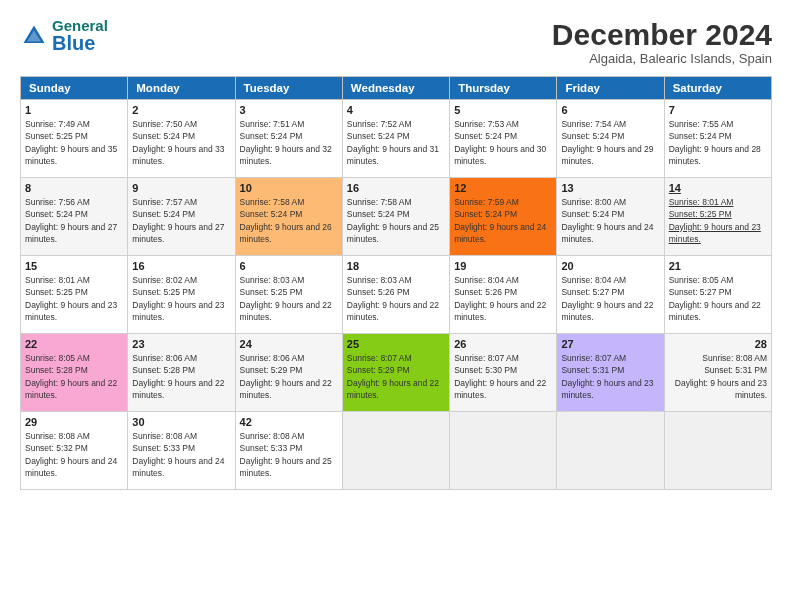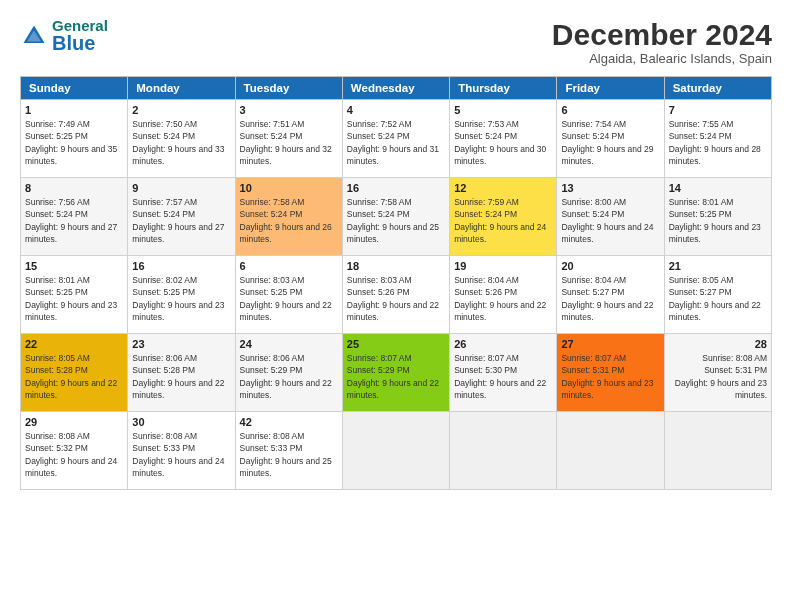--- a/index.html
+++ b/index.html
@@ -173,29 +173,29 @@
             <div class="cell-content"><span>Sunrise: 7:57 AM</span><br><span>Sunset: 5:24 PM</span><br><span>Daylight: 9 hours and 27 minutes.</span></div>
           </td>
           <td style="background: #fdba74;">
             <span class="day-num">10</span>
             <div class="cell-content"><span>Sunrise: 7:58 AM</span><br><span>Sunset: 5:24 PM</span><br><span>Daylight: 9 hours and 26 minutes.</span></div>
           </td>
           <td style="background: rgb(245, 245, 245);">
             <span class="day-num">16</span>
             <div class="cell-content"><span>Sunrise: 7:58 AM</span><br><span>Sunset: 5:24 PM</span><br><span>Daylight: 9 hours and 25 minutes.</span></div>
           </td>
-          <td style="background: #fde047;">
+          <td style="background: #f97316;">
             <span class="day-num">12</span>
             <div class="cell-content"><span>Sunrise: 7:59 AM</span><br><span>Sunset: 5:24 PM</span><br><span>Daylight: 9 hours and 24 minutes.</span></div>
           </td>
           <td style="background: rgb(245, 245, 245);">
             <span class="day-num">13</span>
             <div class="cell-content"><span>Sunrise: 8:00 AM</span><br><span>Sunset: 5:24 PM</span><br><span>Daylight: 9 hours and 24 minutes.</span></div>
           </td>
-          <td style="background: rgb(245, 245, 245);">
+          <td style="background: rgb(245, 245, 245); text-decoration: underline;">
             <span class="day-num">14</span>
             <div class="cell-content"><span>Sunrise: 8:01 AM</span><br><span>Sunset: 5:25 PM</span><br><span>Daylight: 9 hours and 23 minutes.</span></div>
           </td>
         </tr>
         <tr>
           <td>
             <span class="day-num">15</span>
             <div class="cell-content"><span>Sunrise: 8:01 AM</span><br><span>Sunset: 5:25 PM</span><br><span>Daylight: 9 hours and 23 minutes.</span></div>
           </td>
           <td>
@@ -217,41 +217,41 @@
           <td>
             <span class="day-num">20</span>
             <div class="cell-content"><span>Sunrise: 8:04 AM</span><br><span>Sunset: 5:27 PM</span><br><span>Daylight: 9 hours and 22 minutes.</span></div>
           </td>
           <td>
             <span class="day-num">21</span>
             <div class="cell-content"><span>Sunrise: 8:05 AM</span><br><span>Sunset: 5:27 PM</span><br><span>Daylight: 9 hours and 22 minutes.</span></div>
           </td>
         </tr>
         <tr style="background: rgb(245, 245, 245);">
-          <td style="background: #eab308;">
+          <td style="background: #f9a8d4;">
             <span class="day-num">22</span>
             <div class="cell-content"><span>Sunrise: 8:05 AM</span><br><span>Sunset: 5:28 PM</span><br><span>Daylight: 9 hours and 22 minutes.</span></div>
           </td>
           <td style="background: rgb(245, 245, 245);">
             <span class="day-num">23</span>
             <div class="cell-content"><span>Sunrise: 8:06 AM</span><br><span>Sunset: 5:28 PM</span><br><span>Daylight: 9 hours and 22 minutes.</span></div>
           </td>
           <td style="background: rgb(245, 245, 245);">
             <span class="day-num">24</span>
             <div class="cell-content"><span>Sunrise: 8:06 AM</span><br><span>Sunset: 5:29 PM</span><br><span>Daylight: 9 hours and 22 minutes.</span></div>
           </td>
           <td style="background: #84cc16;">
             <span class="day-num">25</span>
             <div class="cell-content"><span>Sunrise: 8:07 AM</span><br><span>Sunset: 5:29 PM</span><br><span>Daylight: 9 hours and 22 minutes.</span></div>
           </td>
           <td style="background: rgb(245, 245, 245);">
             <span class="day-num">26</span>
             <div class="cell-content"><span>Sunrise: 8:07 AM</span><br><span>Sunset: 5:30 PM</span><br><span>Daylight: 9 hours and 22 minutes.</span></div>
           </td>
-          <td style="background: #f97316; margin-left: 47px;">
+          <td style="background: #c4b5fd; margin-left: 47px;">
             <span class="day-num">27</span>
             <div class="cell-content"><span>Sunrise: 8:07 AM</span><br><span>Sunset: 5:31 PM</span><br><span>Daylight: 9 hours and 23 minutes.</span></div>
           </td>
           <td style="background: rgb(245, 245, 245); text-align: right;">
             <span class="day-num">28</span>
             <div class="cell-content"><span>Sunrise: 8:08 AM</span><br><span>Sunset: 5:31 PM</span><br><span>Daylight: 9 hours and 23 minutes.</span></div>
           </td>
         </tr>
         <tr>
           <td>

